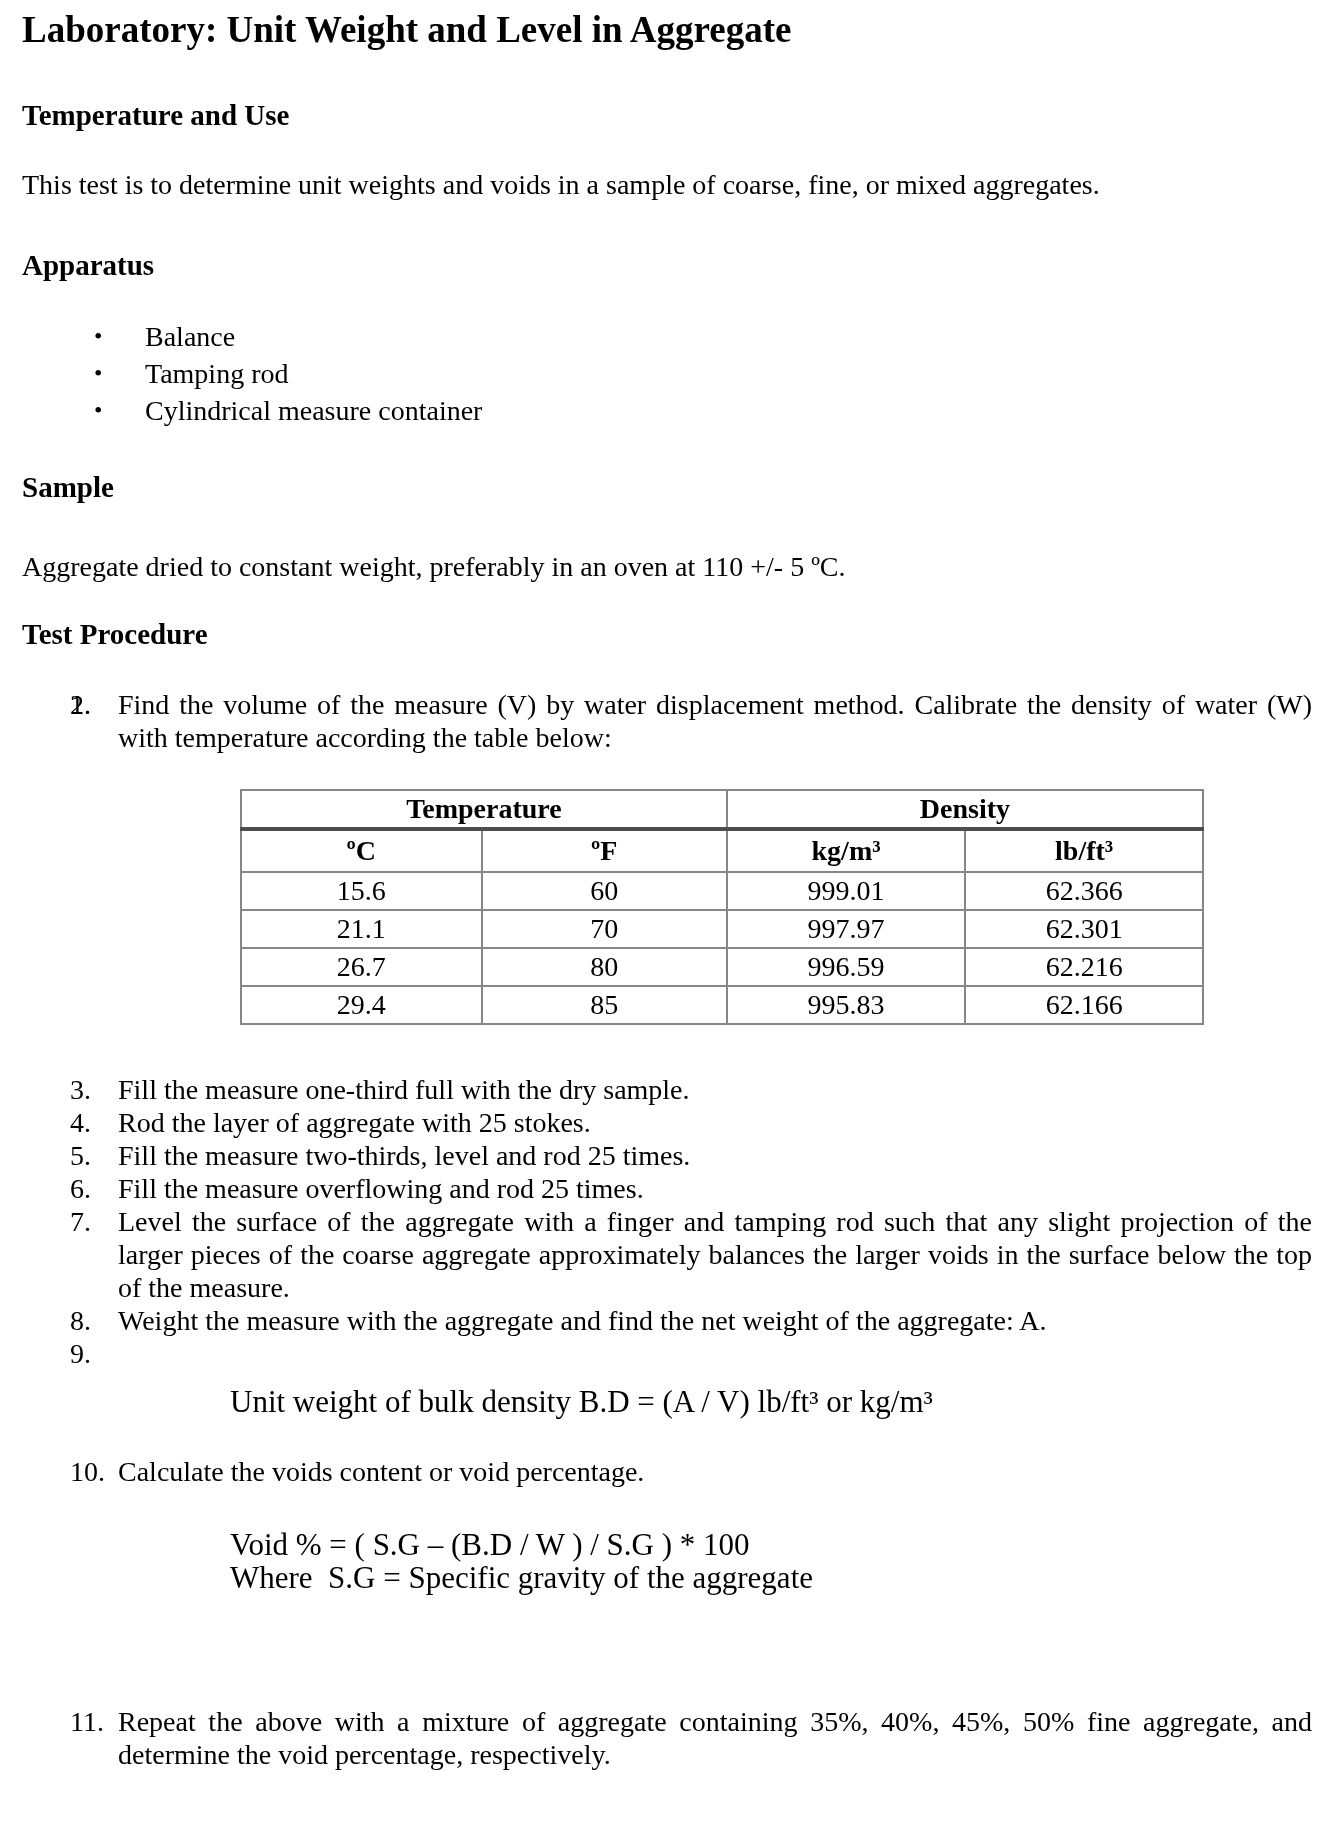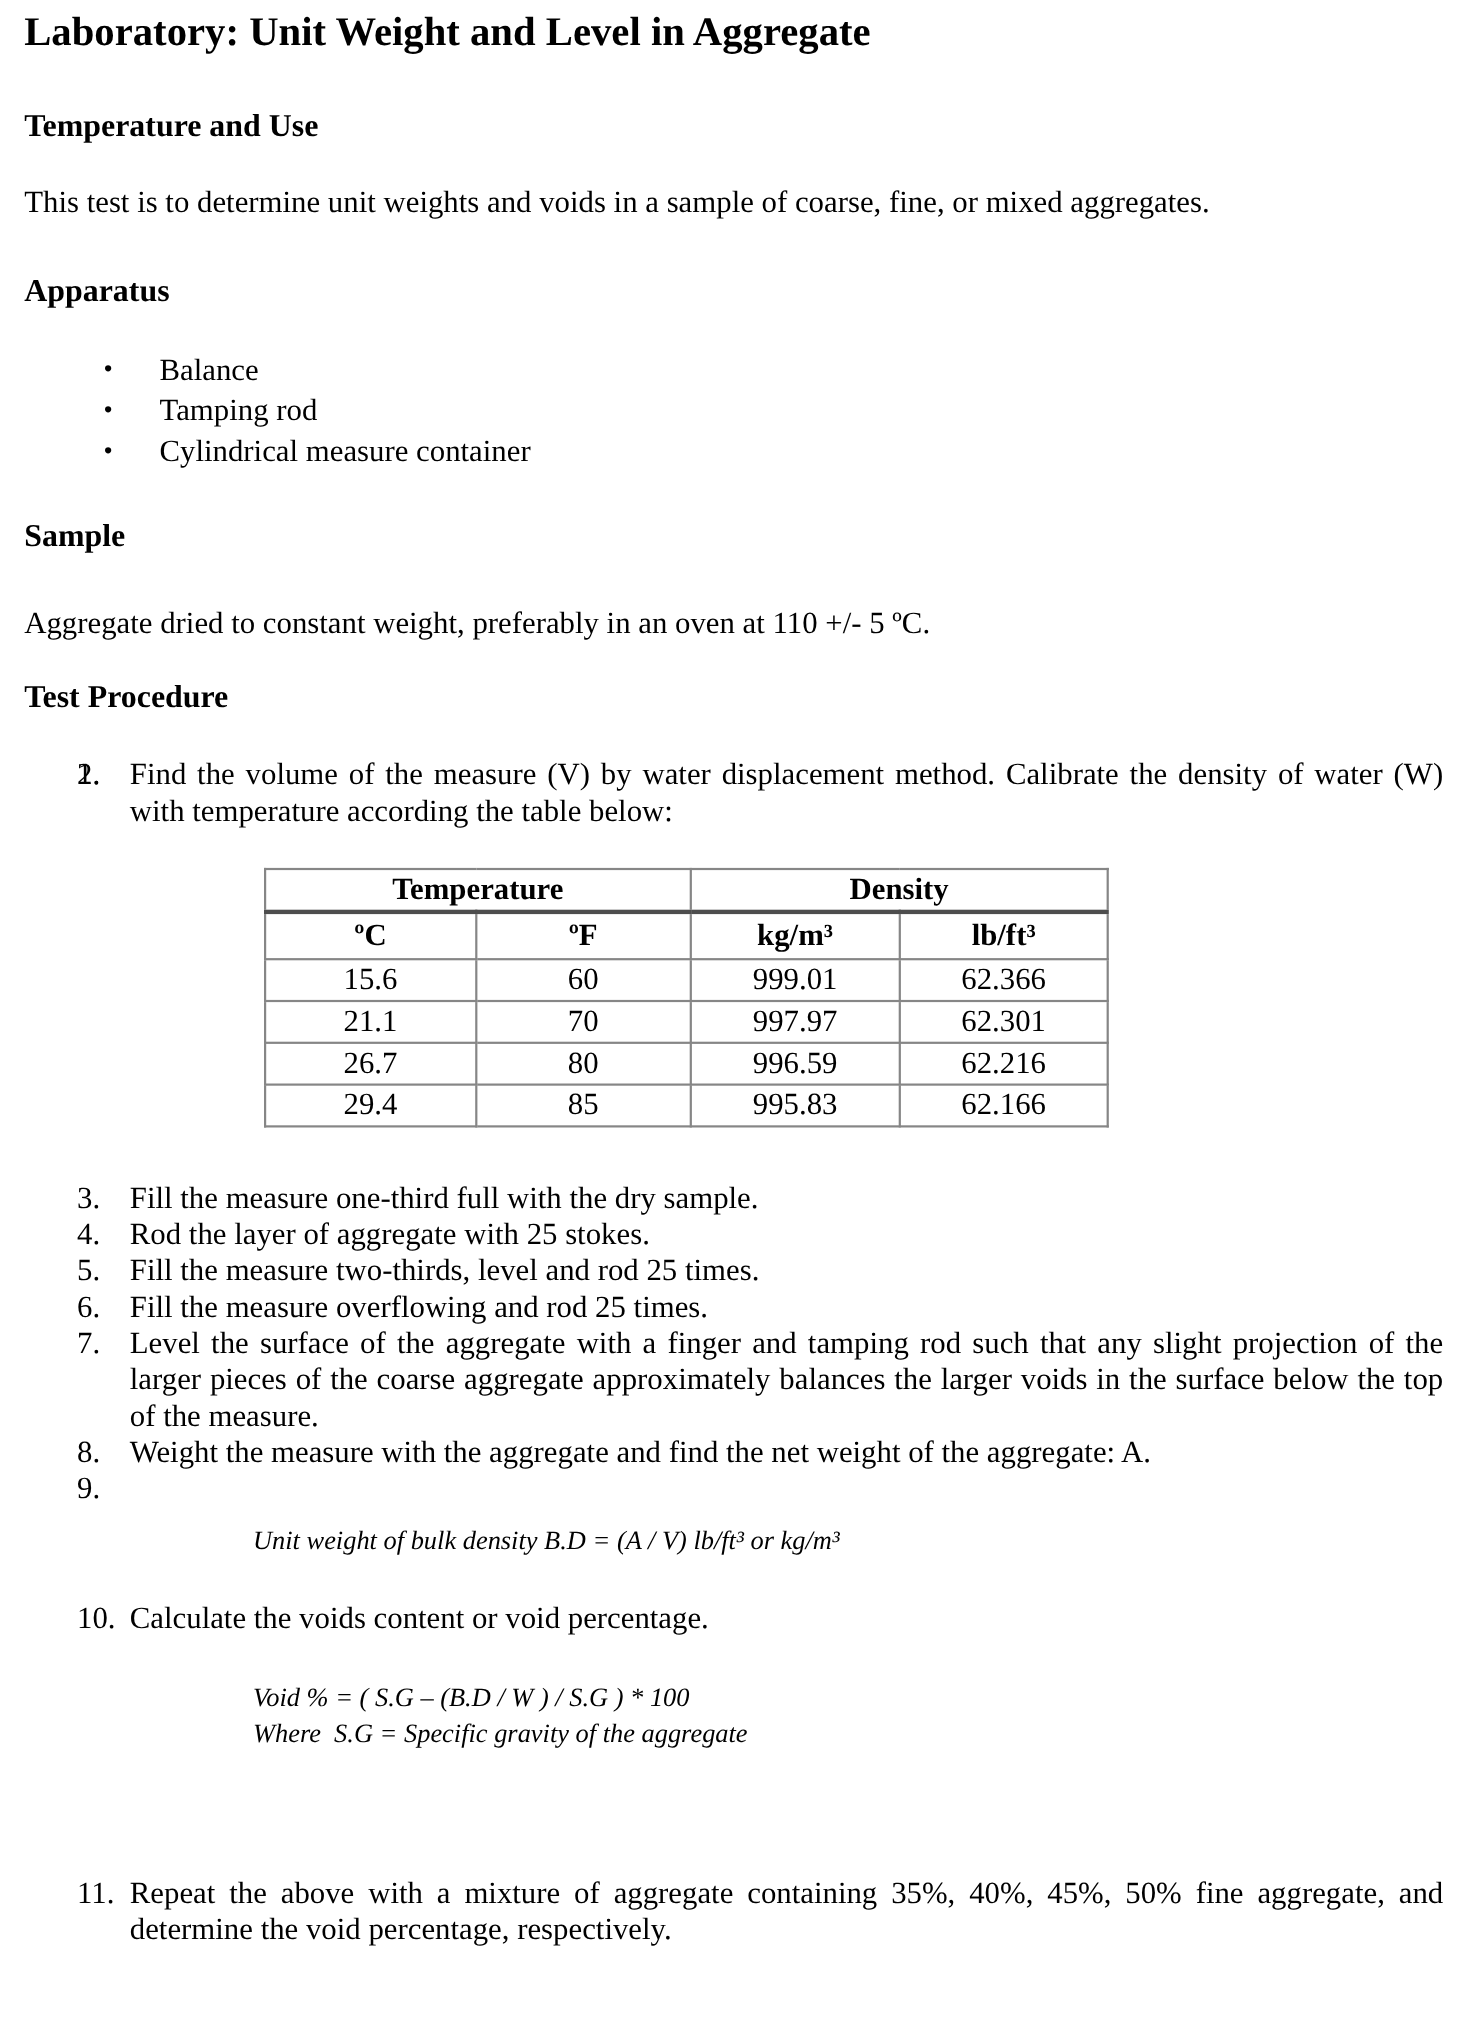--- a/index.html
+++ b/index.html
@@ -44,39 +44,38 @@
   ol.steps li .num {
     position: absolute; left: -48px; top: 0; width: 44px; text-align: left;
   }
   #steps-1-2   { margin-top: 37px; }
   #steps-3-9   { margin-top: 48px; }
   #step-10-seg { margin-top: 37px; }
   #step-11-seg { margin-top: 111px; }
 
   table.water-table {
     border-collapse: collapse; margin: 35px 0 0 218px;
-    width: 768px; table-layout: fixed;
+    width: 964px; table-layout: fixed;
     font-size: 28px;
   }
   table.water-table th, table.water-table td {
     border: 2px solid #868686; text-align: center; padding: 0;
   }
   table.water-table tr.group-row th {
     font-weight: bold; height: 36px;
     border-bottom: 4px solid #4d4d4d;
   }
   table.water-table tr.units-row th {
     font-weight: bold; height: 40px;
   }
   table.water-table td { height: 36px; }
 
   .formula {
-    font-size: 24px; line-height: 33px; margin: 0; padding-left: 208px;
+    font-size: 31px; line-height: 33px; margin: 0; padding-left: 208px;
     white-space: pre-wrap;
-    font-style: italic;
   }
   #formula-unit-weight { margin-top: 48px; }
   #formula-void { margin-top: 40px; }
 </style>
 </head>
 <body>
 
 <h1 class="doc-title">Laboratory: Unit Weight and Level in Aggregate</h1>
 
 <h2 class="sec-heading" id="sig-heading">Temperature and Use</h2>

